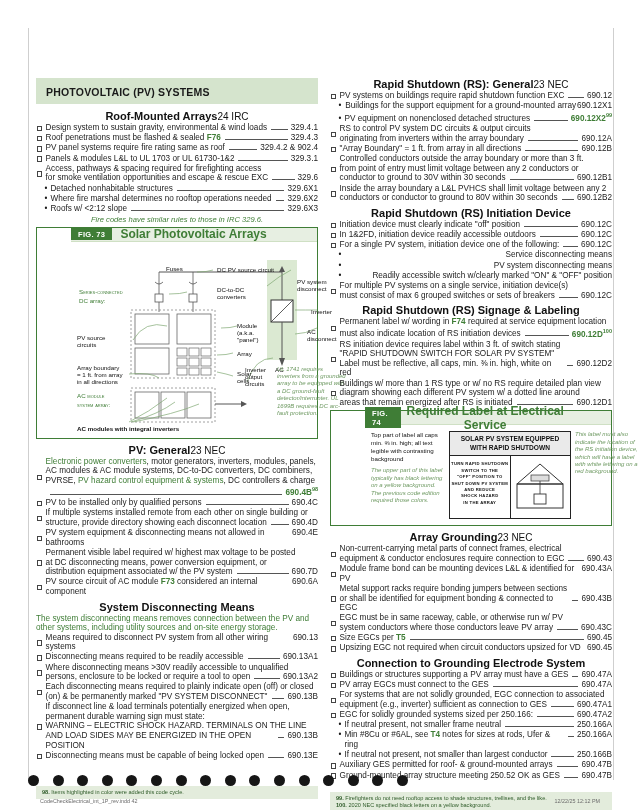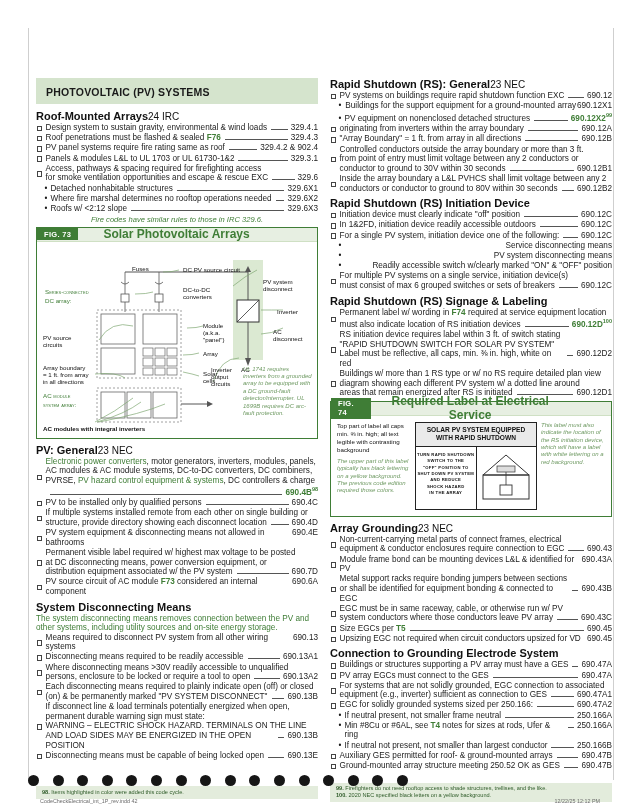--- a/index.html
+++ b/index.html
@@ -13,41 +13,41 @@
 
   
   .titlebar{position:absolute;left:36px;top:80px;width:276px;height:23px;background:#3f7d36;color:#fff;
             display:flex;align-items:center;justify-content:space-between;padding:0 9px;box-sizing:border-box;}
   .titlebar .t{font-size:11px;font-weight:bold;letter-spacing:.4px;}
   .titlebar .n{font-size:12px;font-weight:bold;}
 
   .subbar{margin:0 0 6px 0;background:#d5e4cd;padding:4px 0 4px 10px;}
   .subbar span{font-size:10.5px;font-weight:bold;letter-spacing:.2px;color:#1a1a1a;}
 
-  .sec{display:flex;justify-content:flex-start;align-items:baseline;margin:4px 0 1px 0;}
+  .sec{display:flex;justify-content:center;align-items:baseline;margin:4px 0 1px 0;}
   .sec .h{font-size:11px;font-weight:bold;color:#111;}
   .sec .c{font-size:10px;font-weight:normal;color:#111;}
 
   .item{display:flex;align-items:center;font-size:8.2px;line-height:9.6px;color:#1c1c1c;margin:0 0 .6px 0;}
   .box{flex:0 0 auto;width:5.4px;height:5.4px;border:.7px solid #444;margin:1.4px 3.2px 0 1px;box-sizing:border-box;}
   .nobox{flex:0 0 auto;width:5.4px;margin-right:3.2px;}
   .body{flex:1 1 auto;}
   .ln{display:flex;justify-content:space-between;align-items:baseline;width:100%;}
   .txt{white-space:normal;}
   .lead{flex:1 1 auto;border-bottom:.7px solid #555;margin:0 3px 2px 4px;min-width:6px;height:5px;}
   .ref{flex:0 0 auto;white-space:nowrap;}
   .dot{flex:0 0 auto;margin:0 3px 0 0;}
   .g{color:#3f7d36;}
   .gb{color:#3f7d36;font-weight:bold;}
   .sup{font-size:5.5px;vertical-align:super;}
   .ital{color:#3f7d36;font-size:8.2px;line-height:9.6px;}
   .centeritalic{font-style:italic;color:#3f7d36;font-size:7.6px;text-align:center;margin:1px 0 3px 0;}
 
   
-  .fig{border:1px solid #3f7d36;margin:3px 0 5px 0;position:relative;background:#fff;}
+  .fig{border:1px solid #3f7d36;margin:3px 0 5px 0;position:relative;background:#fff;padding-left:34px;}
   .fighead{display:flex;align-items:center;height:13px;background:#e7efe2;border-bottom:1px solid #cfe0c4;}
   .figtag{background:#3f7d36;color:#fff;font-size:7.5px;font-weight:bold;padding:1.5px 7px;margin:0;letter-spacing:.3px;}
   .figtitle{flex:1 1 auto;text-align:center;font-size:12px;font-weight:bold;color:#3f7d36;padding-right:42px;}
   .figbody{position:relative;}
   .f73{height:196px;}
   .f74{height:100px;}
   .flabel{position:absolute;font-size:6.2px;color:#111;line-height:7.2px;}
   .fgreen{position:absolute;font-size:6.2px;color:#3f7d36;line-height:7.2px;}
   .fital{position:absolute;font-size:6px;color:#6f9a63;font-style:italic;line-height:7.4px;}
   .sc{font-variant:small-caps;}
@@ -475,20 +475,23 @@
                 <span class="dot">•</span>
                 <span class="txt">PV equipment on nonenclosed detached structures</span>
                 <span class="lead"></span>
                 <span class="ref gb">690.12X2<span class="sup">99</span></span>
               </span>
             </span>
           </div>
           <div class="item">
             <span class="box"></span>
             <span class="body">
+              <span class="ln">
+                <span class="txt">RS to control PV system DC circuits &amp; output circuits</span>
+              </span>
               <div class="ln">
                 <span class="txt">originating from inverters within the array boundary</span>
                 <span class="lead"></span>
                 <span class="ref">690.12A</span>
               </div>
             </span>
           </div>
           <div class="item">
             <span class="box"></span>
             <span class="body">

